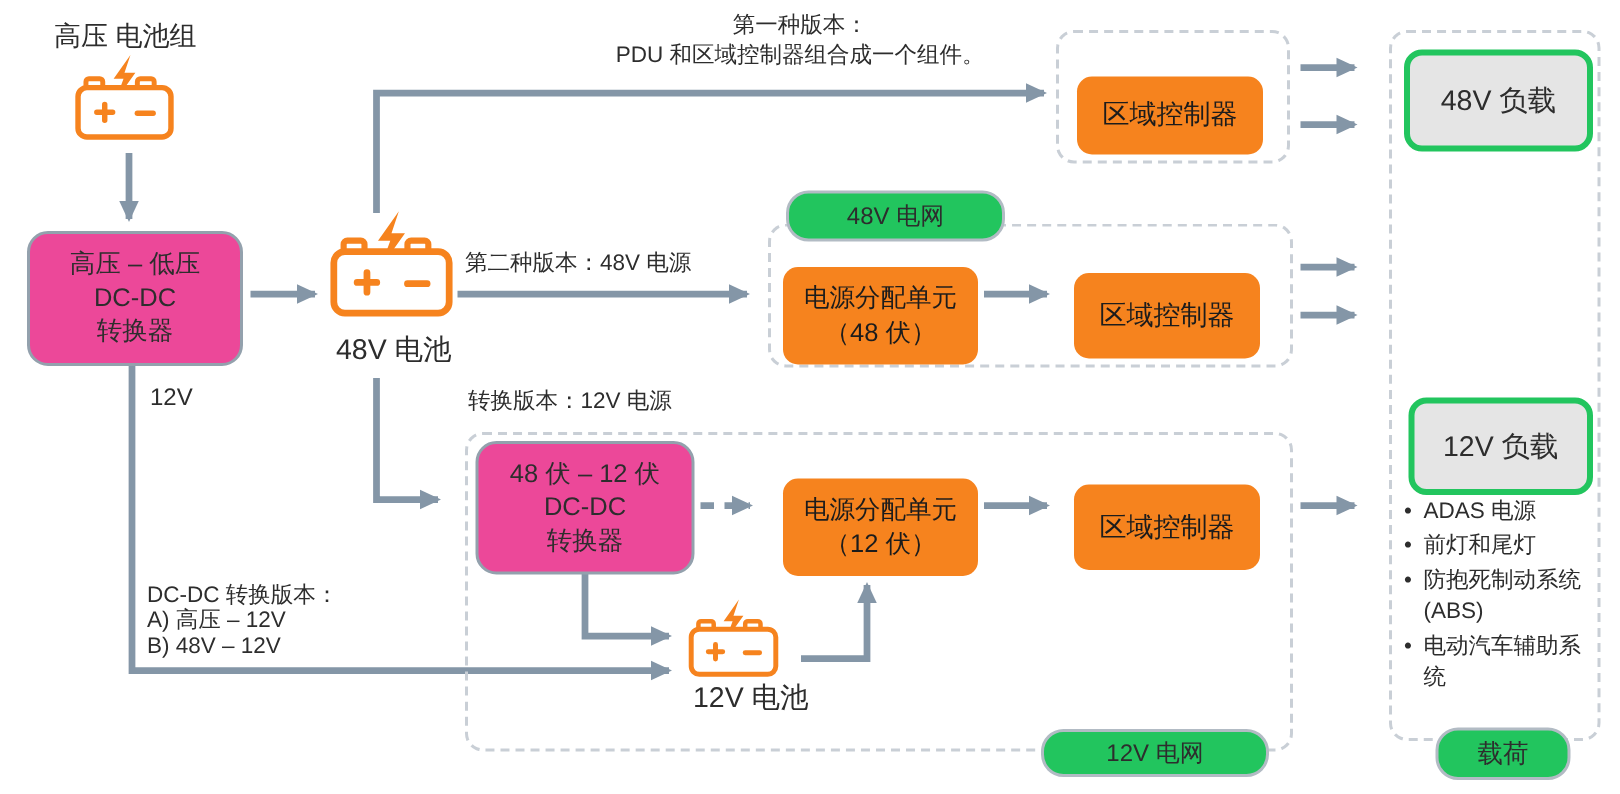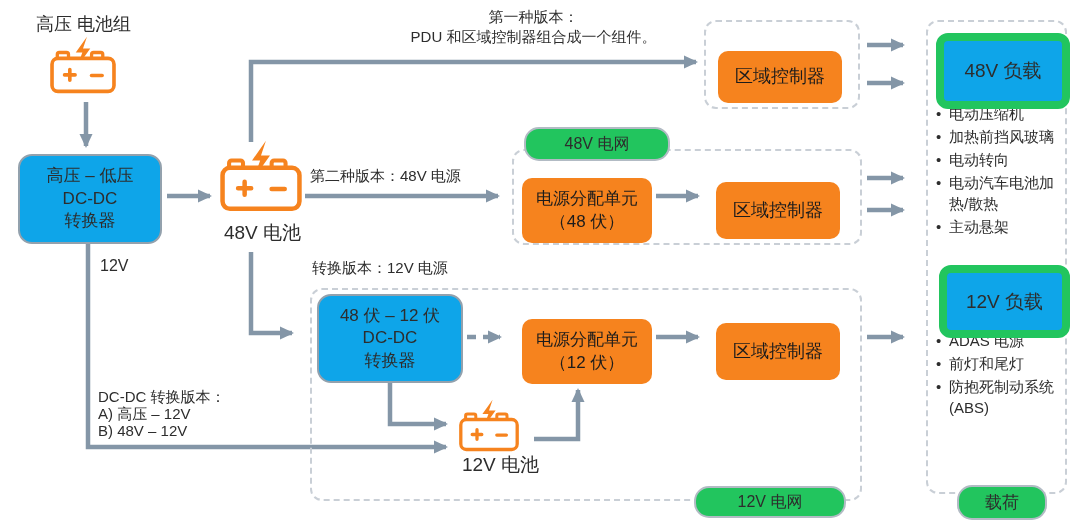--- a/index.html
+++ b/index.html
@@ -3,26 +3,26 @@
 <meta charset="utf-8">
 <style>
   html,body{margin:0;padding:0;background:#ffffff;}
   .stage{position:relative;width:1080px;height:529px;background:#ffffff;
          font-family:"Liberation Sans",sans-serif;color:#2d2d2d;overflow:hidden;}
   .abs{position:absolute;}
   .connectors{position:absolute;left:0;top:0;width:1080px;height:529px;}
   .dashbox{position:absolute;border:2px dashed #c9cfd6;border-radius:12px;background:transparent;}
   .orangebox{position:absolute;background:#f6831e;border-radius:10px;display:flex;flex-direction:column;
              align-items:center;justify-content:center;color:#1c1c1c;font-size:18px;line-height:1.3;text-align:center;margin-top:15px;}
-  .whitebox{position:absolute;background:#0ea5e9;border:2.5px solid #93a1ad;border-radius:14px;display:flex;
+  .whitebox{position:absolute;background:#ec4899;border:2.5px solid #93a1ad;border-radius:14px;display:flex;
             flex-direction:column;align-items:center;justify-content:center;text-align:center;
             font-size:17px;line-height:1.32;color:#2d2d2d;}
   .pill{position:absolute;background:#22c55e;border:2px solid #b2bbc4;border-radius:15px;display:flex;
         align-items:center;justify-content:center;font-size:16px;z-index:3;}
-  .titlebox{position:absolute;background:#0ea5e9;border:8px solid #22c55e;border-radius:12px;display:flex;
+  .titlebox{position:absolute;background:#e5e5e5;border:4px solid #22c55e;border-radius:12px;display:flex;
             align-items:center;justify-content:center;font-size:19px;z-index:2;}
   .note{position:absolute;font-size:15px;color:#2d2d2d;line-height:1.3;}
   .biglabel{position:absolute;font-size:18px;color:#2d2d2d;}
   .battlabel{position:absolute;font-size:19px;color:#2d2d2d;text-align:center;}
   ul.loads{list-style:none;margin:0;padding:0;font-size:15px;line-height:21px;color:#2d2d2d;}
   ul.loads li{position:relative;padding-left:15px;margin-bottom:2px;}
   ul.loads li::before{content:"•";position:absolute;left:2px;top:0;}
   .batt{position:absolute;overflow:visible;}
 </style>
 </head>
@@ -136,30 +136,24 @@
   <div class="note" style="left:98px;top:388px;line-height:17px;">
     <div>DC-DC 转换版本：</div>
     <div>A) 高压 – 12V</div>
     <div>B) 48V – 12V</div>
   </div>
 
   
   <div class="dashbox" style="left:926px;top:20px;width:137px;height:470px;"></div>
 
   <div class="titlebox" style="left:936px;top:33px;width:118px;height:60px;">48V 负载</div>
-  <ul class="loads abs" style="left:934px;top:103px;width:126px;">
-    <li>电动压缩机</li>
-    <li>加热前挡风玻璃</li>
-    <li>电动转向</li>
-    <li>电动汽车电池加热/散热</li>
-    <li>主动悬架</li>
-  </ul>
 
   <div class="titlebox" style="left:939px;top:265px;width:115px;height:57px;">12V 负载</div>
   <ul class="loads abs" style="left:934px;top:330px;width:127px;">
     <li>ADAS 电源</li>
     <li>前灯和尾灯</li>
     <li>防抱死制动系统 (ABS)</li>
+    <li>电动汽车辅助系统</li>
   </ul>
 
   <div class="pill" style="left:957px;top:485px;width:86px;height:31px;font-size:17px;">载荷</div>
 
 </div>
 
 </body></html>

